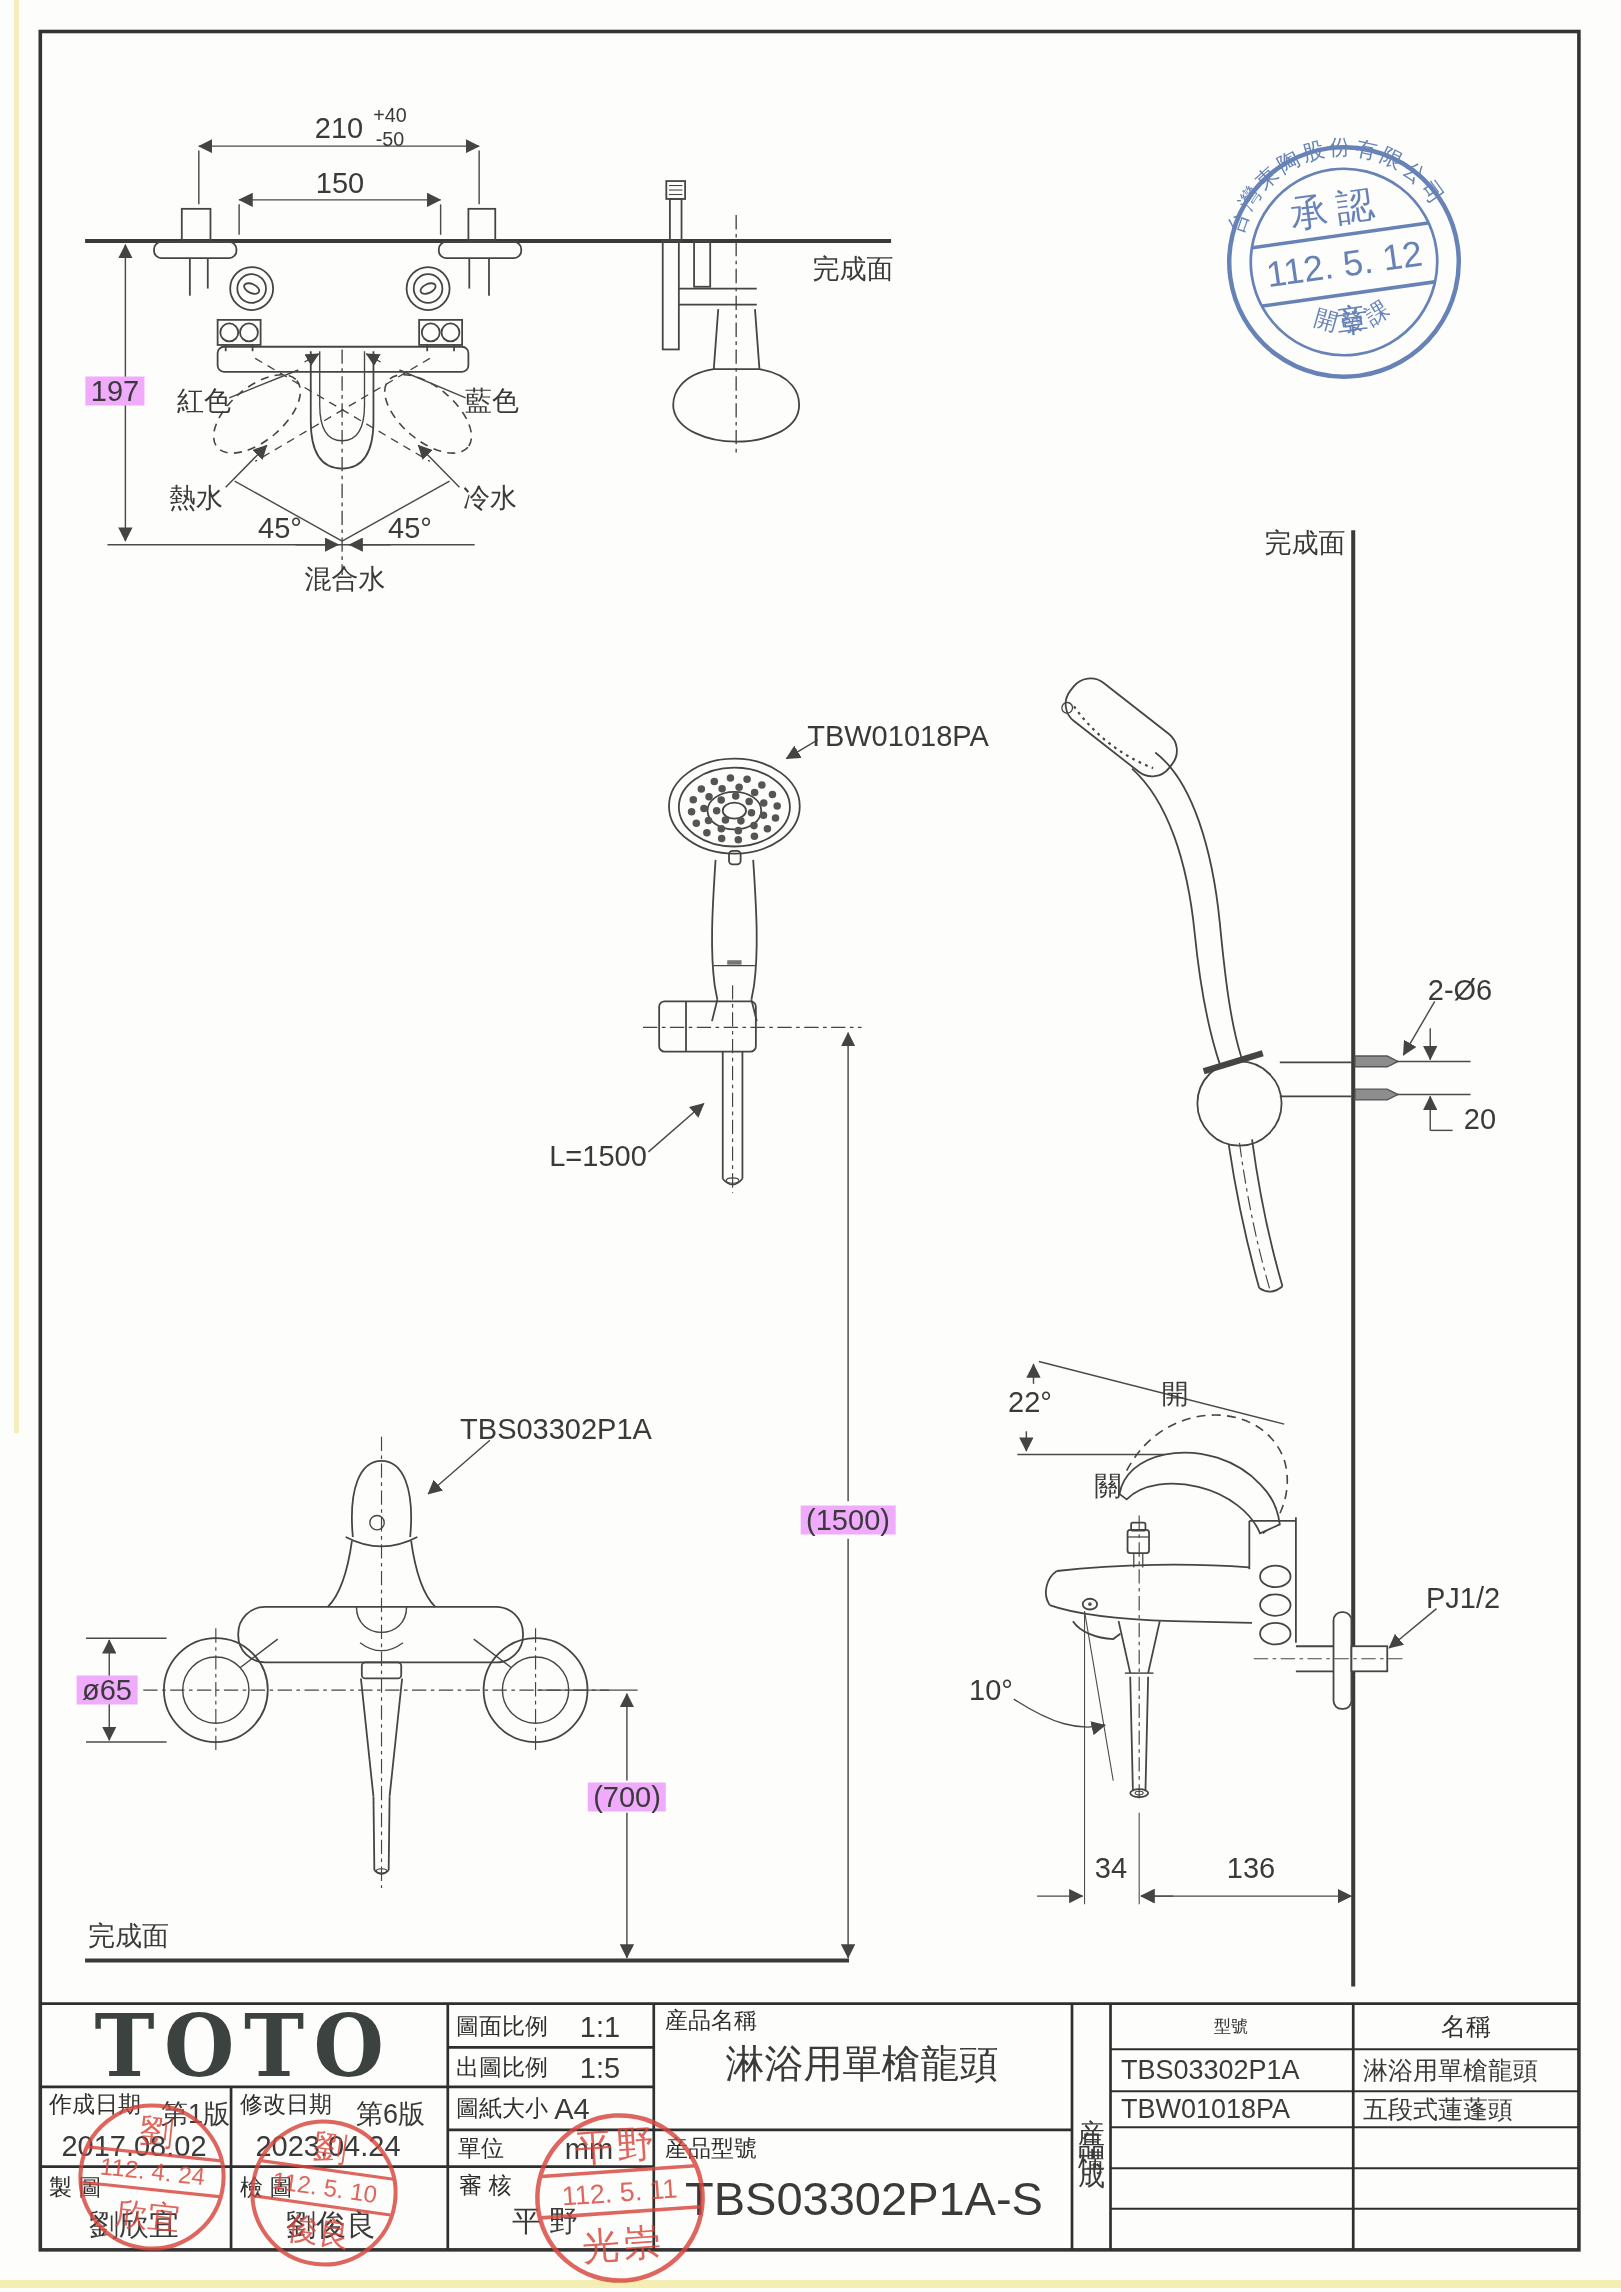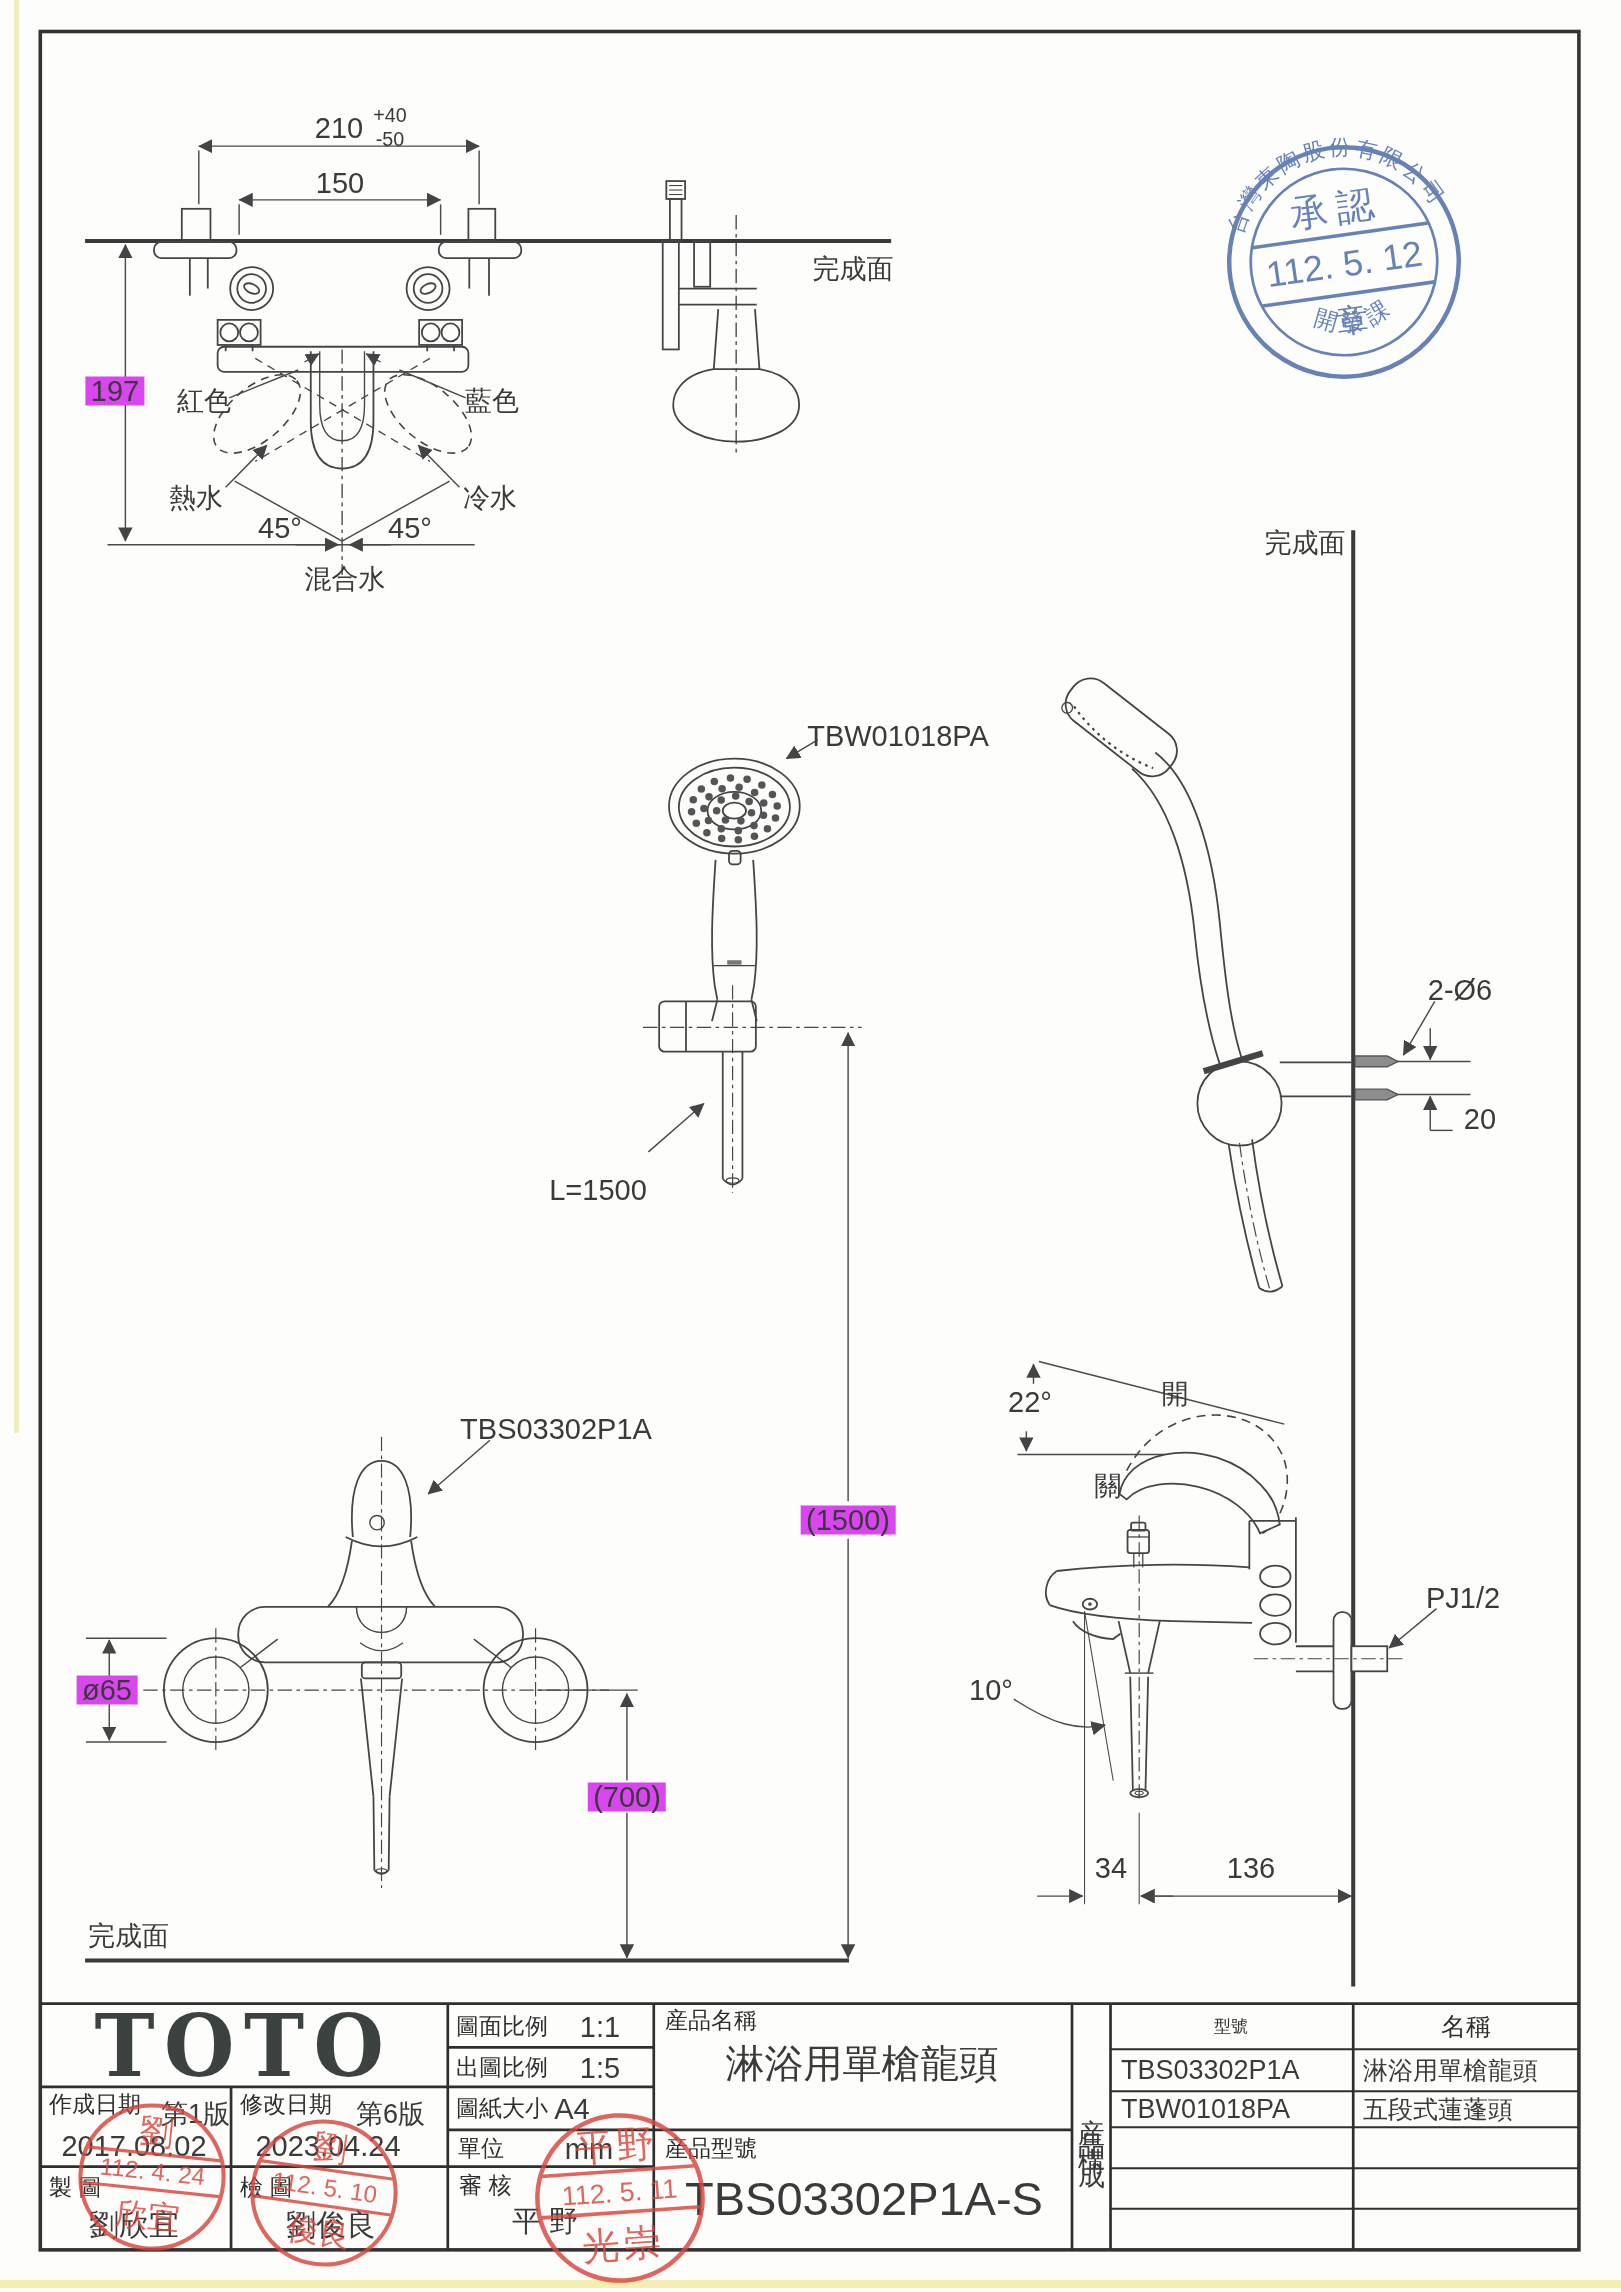--- a/index.html
+++ b/index.html
@@ -1,21 +1,21 @@
 <!DOCTYPE html>
 <html style="font-size:14.3px"><head>
 <meta charset="utf-8">
 <style>
   html,body{margin:0;padding:0;background:#ffffff;}
   body{width:1621px;height:2293px;position:relative;font-family:"Liberation Sans",sans-serif;}
   .sheet{position:absolute;inset:0;background:#fdfdfb;overflow:hidden;}
   svg{position:absolute;left:0;top:0;}
   .lbl{position:absolute;transform:translate(-50%,-50%);font-size:27px;color:#3a3a3a;white-space:nowrap;line-height:1;}
   .lbl-l{position:absolute;transform:translate(0,-50%);font-size:27px;color:#3a3a3a;white-space:nowrap;line-height:1;}
-  .bg{background:#d946ef;padding:0 5.4px;}
+  .bg{background:#f0abfc;padding:0 5.4px;}
   .dim{font-size:29px;}
   .sm{font-size:19.7px;}
   .tb{font-size:23px;color:#2e2e2e;}
   .logo{font-family:"DejaVu Serif",serif;font-weight:bold;font-size:77px;letter-spacing:9px;color:#3c423f;transform:translate(-50%,-50%) scale(1.05,1.12);}
   .big{font-size:39px;}
   .vert{writing-mode:vertical-rl;letter-spacing:14.3px;transform:translate(-50%,-50%);}
   .scanL{position:absolute;left:14.3px;top:0;width:4.5px;height:1433px;background:#efe9ae;opacity:.8;}
   .scanB{position:absolute;left:0;top:2280px;width:1621px;height:8px;background:#f3ecab;opacity:.9;}
   .stamp{position:absolute;opacity:.82;}
 </style>
@@ -323,21 +323,21 @@
   <span class="lbl" style="left:204px;top:401px">紅色</span>
   <span class="lbl" style="left:492px;top:401px">藍色</span>
   <span class="lbl" style="left:196px;top:498px">熱水</span>
   <span class="lbl" style="left:490px;top:498px">冷水</span>
   <span class="lbl dim" style="left:280px;top:528px">45°</span>
   <span class="lbl dim" style="left:410px;top:528px">45°</span>
   <span class="lbl" style="left:345px;top:579px">混合水</span>
   <span class="lbl" style="left:853px;top:269px">完成面</span>
 
   <span class="lbl dim" style="left:898px;top:736px">TBW01018PA</span>
-  <span class="lbl dim" style="left:598px;top:1190px">L=1500</span>
+  <span class="lbl dim" style="left:598px;top:1156px">L=1500</span>
   <span class="lbl dim bg" style="left:848px;top:1520px">(1500)</span>
 
   <span class="lbl" style="left:1305px;top:543px">完成面</span>
   <span class="lbl dim" style="left:1460px;top:990px">2-Ø6</span>
   <span class="lbl dim" style="left:1480px;top:1119px">20</span>
 
   <span class="lbl dim" style="left:556px;top:1429px">TBS03302P1A</span>
   <span class="lbl dim bg" style="left:107px;top:1690px">ø65</span>
   <span class="lbl dim bg" style="left:627px;top:1797px">(700)</span>
   <span class="lbl-l" style="left:88px;top:1936px">完成面</span>

